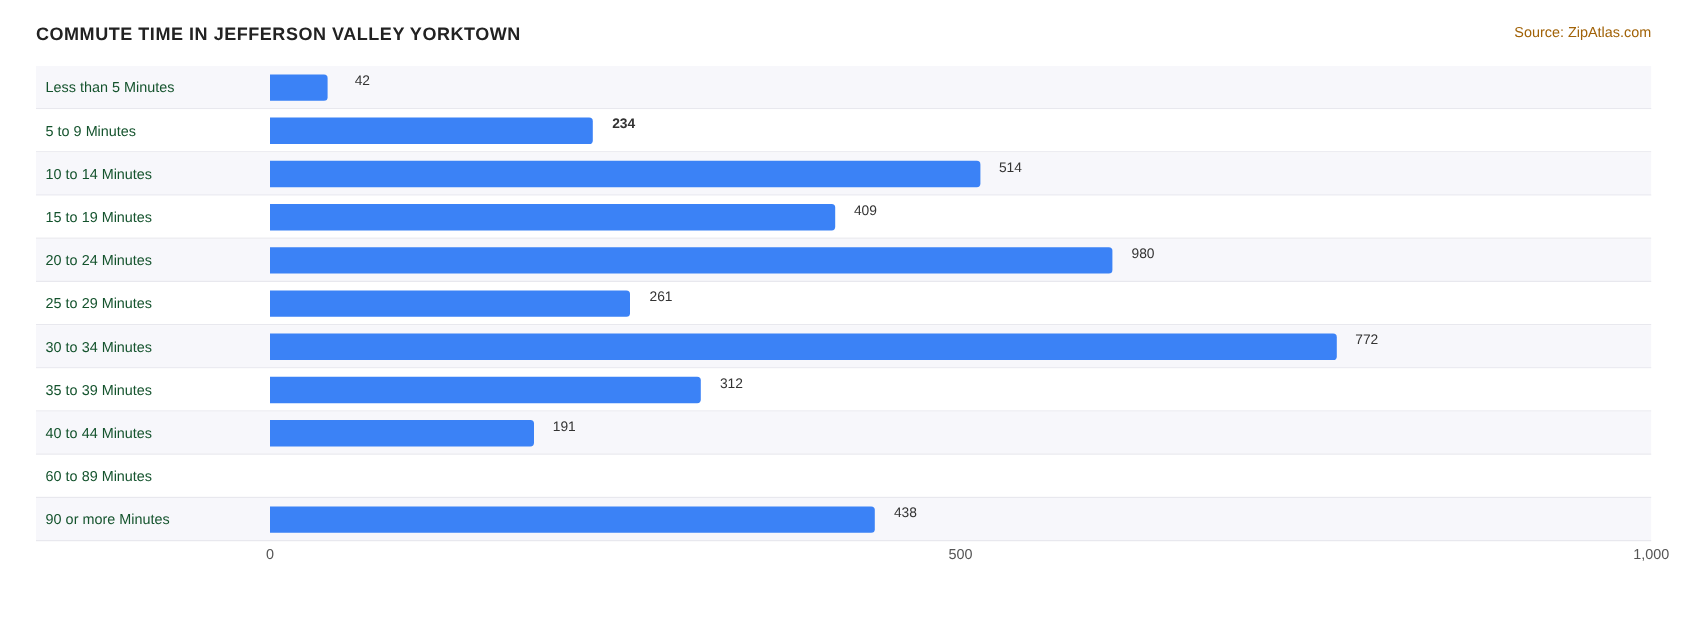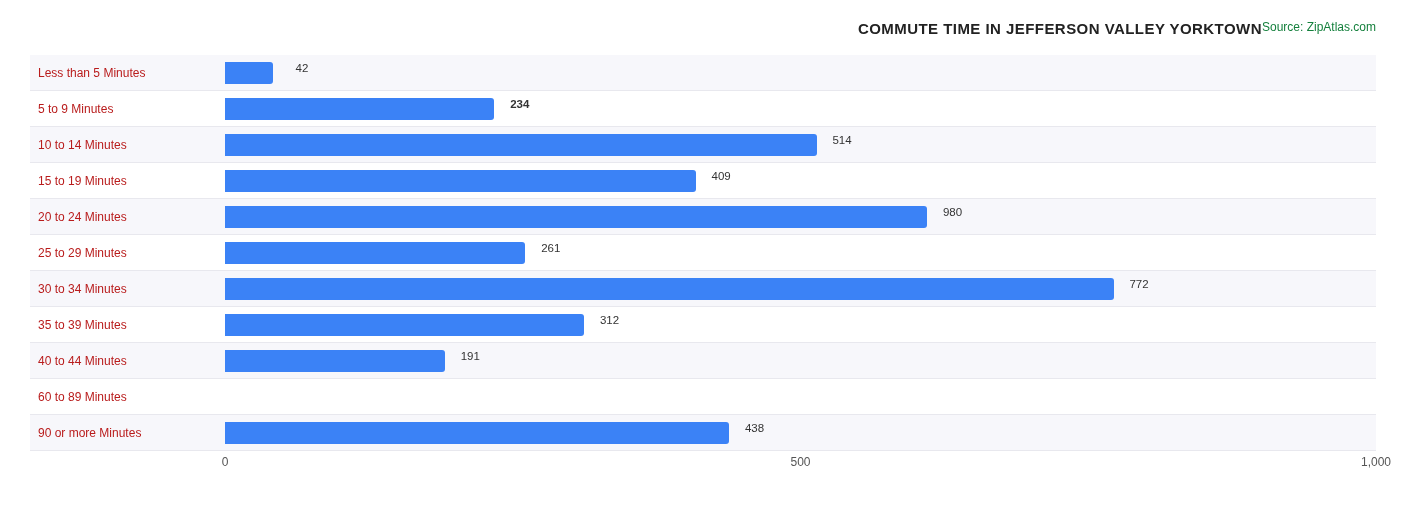--- a/index.html
+++ b/index.html
@@ -5,34 +5,34 @@
     * { box-sizing: border-box; margin: 0; padding: 0; }
     body {
       font-family: Arial, sans-serif;
       background: #fff;
       width: 1406px;
       min-height: 522px;
       padding: 20px 30px 30px 30px;
     }
     .chart-header {
       display: flex;
-      justify-content: flex-end;
+      justify-content: space-between;
       align-items: flex-start;
       margin-bottom: 18px;
     }
     .chart-title {
       font-size: 15px;
       font-weight: bold;
       color: #222;
       text-transform: uppercase;
       letter-spacing: 0.03em;
     }
     .chart-source {
       font-size: 12px;
-      color: #15803d;
+      color: #a16207;
     }
     .chart-area {
       display: flex;
       flex-direction: column;
       gap: 0;
       width: 100%;
     }
     .bar-row {
       display: flex;
       align-items: center;
@@ -40,21 +40,21 @@
       border-bottom: 1px solid #e8e8ee;
       background: #fff;
     }
     .bar-row:nth-child(odd) {
       background: #f7f7fb;
     }
     .bar-label {
       width: 195px;
       min-width: 195px;
       font-size: 12px;
-      color: #b91c1c;
+      color: #14532d;
       padding-left: 8px;
       white-space: nowrap;
     }
     .bar-container {
       flex: 1;
       height: 100%;
       position: relative;
       display: flex;
       align-items: center;
       padding: 5px 0;

